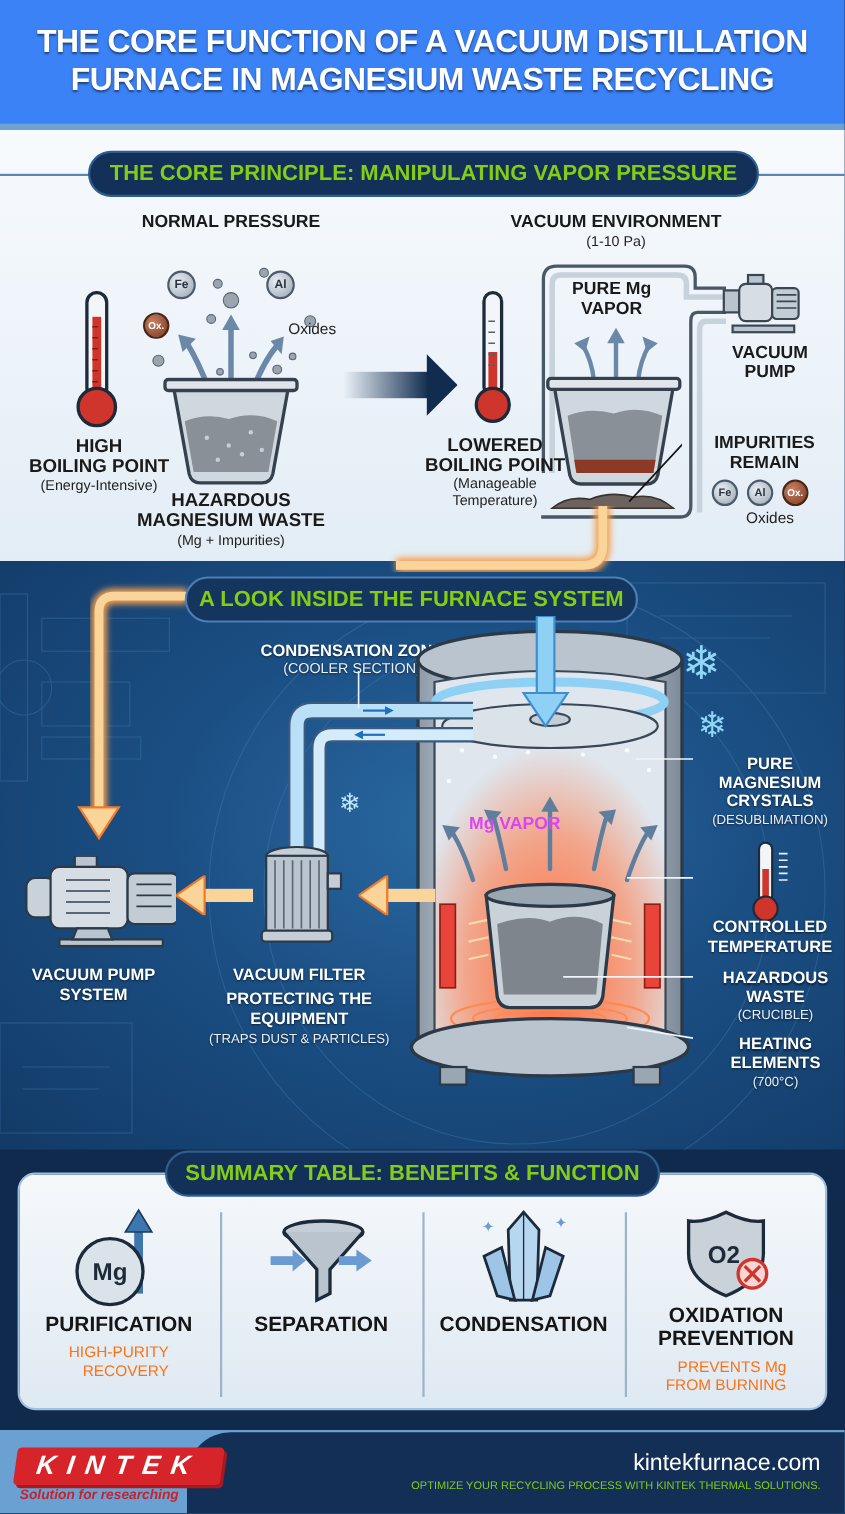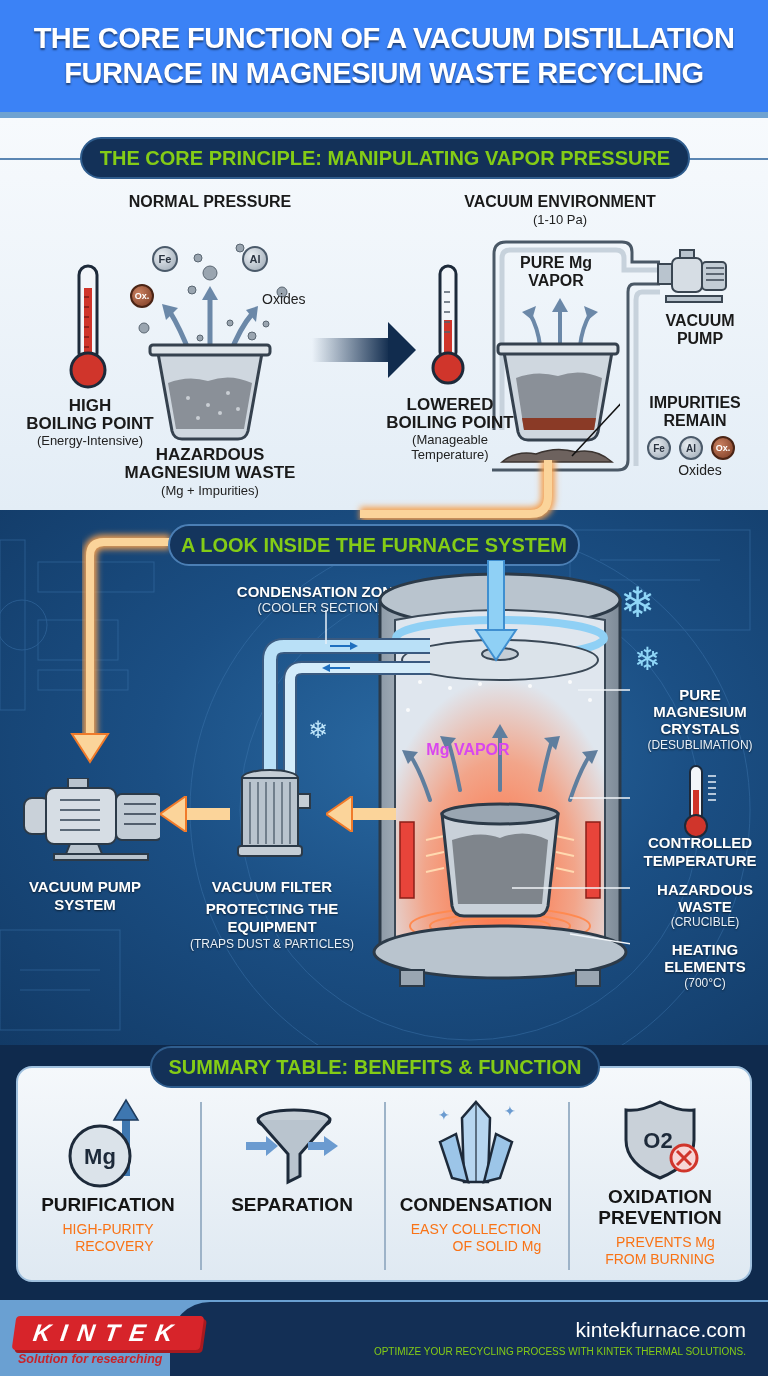--- a/index.html
+++ b/index.html
@@ -472,24 +472,20 @@
 <div class="abs sum-col" style="left:384px">
   <svg width="100" height="90">
     <polygon points="50,4 64,20 62,84 38,84 36,20" fill="#b7d6f0" stroke="#1d2a3a" stroke-width="2.5"></polygon>
     <polygon points="14,44 30,36 42,84 26,80" fill="#9cc5e8" stroke="#1d2a3a" stroke-width="2.5"></polygon>
     <polygon points="86,44 70,36 58,84 74,80" fill="#9cc5e8" stroke="#1d2a3a" stroke-width="2.5"></polygon>
     <line x1="50" y1="4" x2="50" y2="84" stroke="#1d2a3a" stroke-width="1.2"></line>
     <text x="12" y="22" font-size="14" fill="#6b9bd0">✦</text>
       <text x="78" y="18" font-size="14" fill="#6b9bd0">✦</text>
   </svg>
   <div class="sum-title">CONDENSATION</div>
-  <div class="sum-desc">
-    <div>EASY COLLECTION</div>
-    <div>OF SOLID Mg</div>
-  </div>
 </div>
 <div class="abs sum-div" style="left:568px"></div>
 
 <div class="abs sum-col" style="left:568px">
   <svg width="100" height="82">
     <path d="M50 4 Q70 14 84 12 L84 42 Q84 66 50 80 Q16 66 16 42 L16 12 Q30 14 50 4 Z" fill="#c9d1d9" stroke="#1d2a3a" stroke-width="3"></path>
     <text x="48" y="50" text-anchor="middle" font-family="Liberation Sans, sans-serif" font-weight="700" font-size="22" fill="#1d2a3a">O2</text>
     <circle cx="74" cy="60" r="13" fill="#f7d6d6" stroke="#d0352b" stroke-width="3"></circle>
     <line x1="67" y1="53" x2="81" y2="67" stroke="#d0352b" stroke-width="3"></line>
       <line x1="81" y1="53" x2="67" y2="67" stroke="#d0352b" stroke-width="3"></line>

